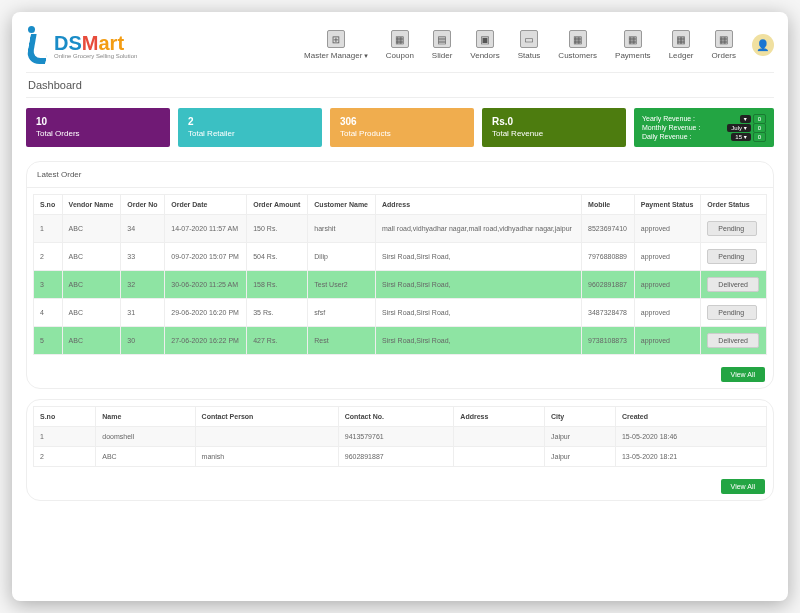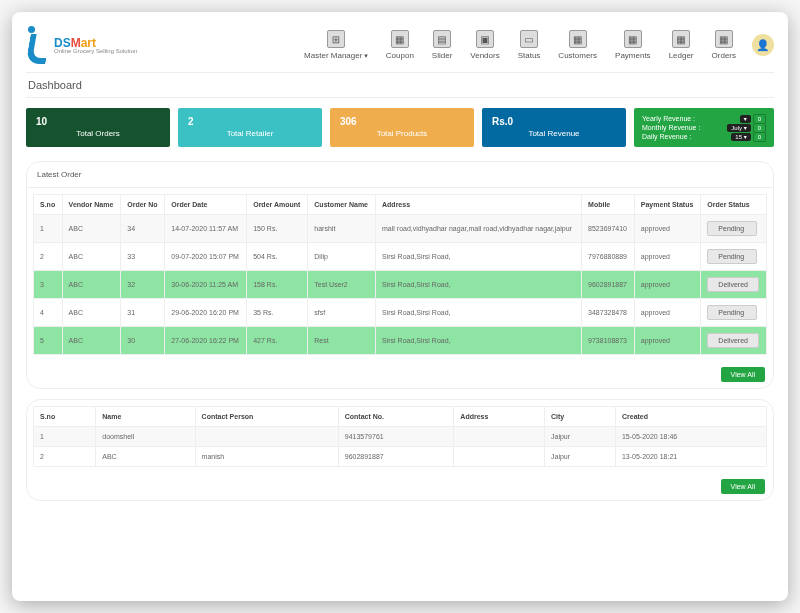--- a/index.html
+++ b/index.html
@@ -49,21 +49,21 @@
       height: 30px;
       border-left: 6px solid #1a8cc7;
       border-bottom: 6px solid #1a8cc7;
       border-radius: 0 0 0 14px;
       position: absolute;
       top: 8px;
       left: 2px;
       transform: skewX(-10deg);
     }
     .logo-text {
-      font-size: 12px;
+      font-size: 20px;
       font-weight: bold;
       color: #1a8cc7;
     }
     .logo-text .mart { color: #f39c12; }
     .logo-text .m { color: #e74c3c; }
     .logo-sub {
       font-size: 6px;
       color: #888;
       display: block;
       margin-top: -2px;
@@ -118,26 +118,26 @@
       display: flex;
       gap: 8px;
       margin-bottom: 14px;
     }
     .stat-card {
       flex: 1;
       padding: 8px 10px;
       color: #fff;
       border-radius: 2px;
     }
-    .stat-card.blue { background: #14532d; }
+    .stat-card.blue { background: #701a75; }
     .stat-card.teal { background: #3bc0c3; }
     .stat-card.yellow { background: #f0ad4e; }
-    .stat-card.red { background: #0369a1; }
+    .stat-card.red { background: #4d7c0f; }
     .stat-value { font-size: 10px; font-weight: bold; }
-    .stat-label { font-size: 8px; margin-top: 2px; text-align: center; }
+    .stat-label { font-size: 8px; margin-top: 2px; }
     .revenue-card {
       background: #23a543;
       padding: 6px 8px;
       color: #fff;
       font-size: 7px;
       border-radius: 2px;
       flex: 1;
     }
     .rev-row { display: flex; align-items: center; justify-content: space-between; padding: 1px 0; }
     .rev-sel { background: #222; color: #fff; padding: 1px 4px; border-radius: 2px; font-size: 6px; }

